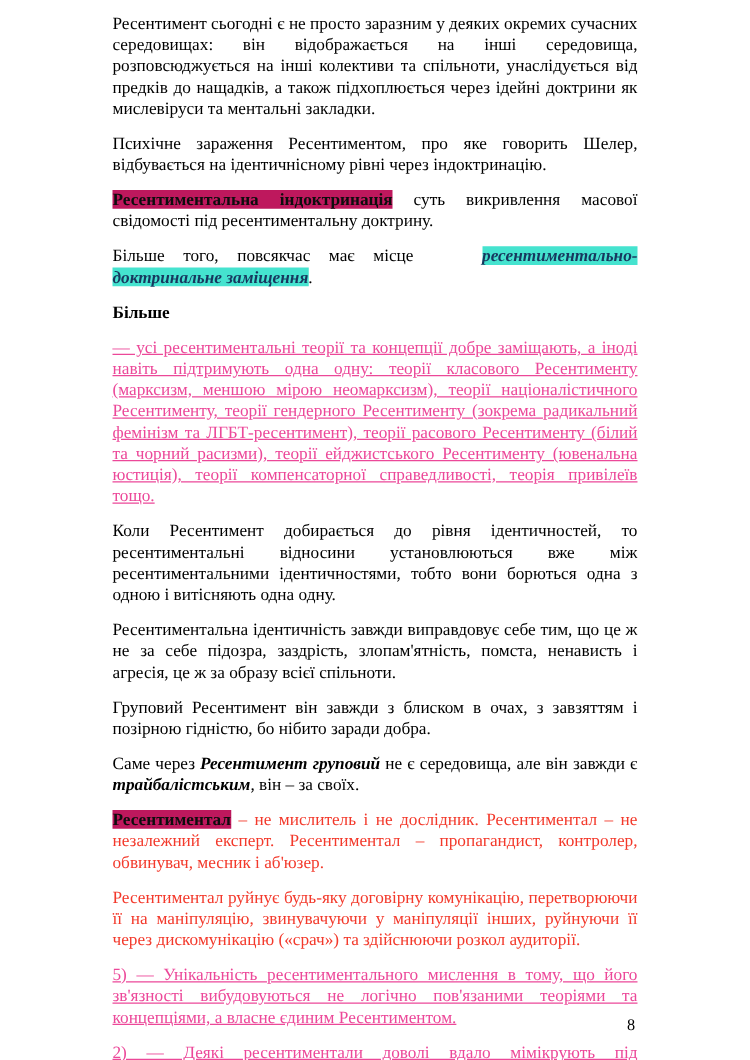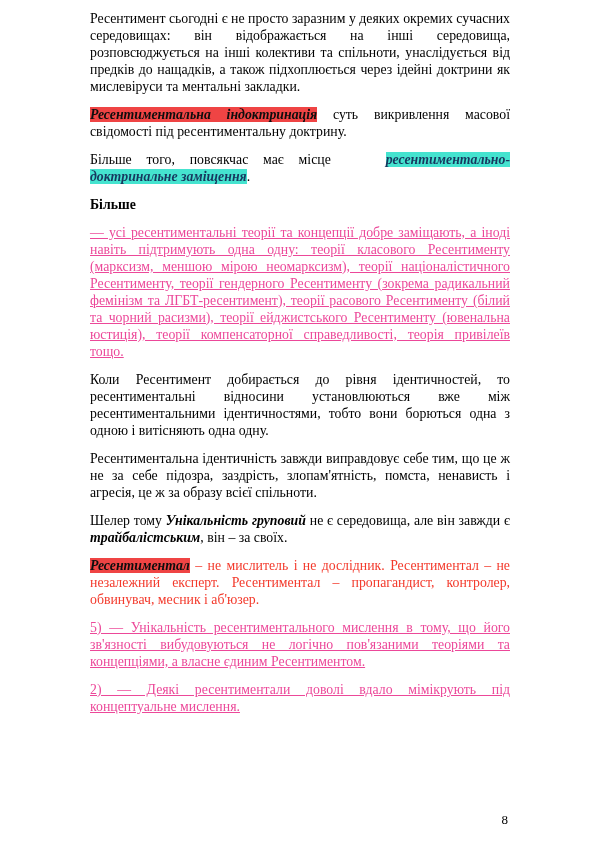--- a/index.html
+++ b/index.html
@@ -19,44 +19,47 @@
     margin: 0 0 11px 0;
     font-size: 13.8px;
     line-height: 17px;
     text-align: justify;
     color: #000000;
   }
   
   .run-n   { }
   .run-b   { font-weight: 700; }
   .run-bi  { font-weight: 700; font-style: italic; }
-  .run-hl  { background: #ef4444; font-weight: 700; font-style: italic; color: #0d0d0d; }
+  .run-hl  { background: #be185d; font-weight: 700; color: #0d0d0d; }
   .run-hlnavy { background: #45e3cf; font-weight: 700; font-style: italic; color: #17375e; margin-left: 40px; }
   .run-blue     { color: #ec4899; text-decoration: underline; }
   .run-bluebold { color: #2e74b5; font-weight: 700; }
   .run-red      { color: #f3392b; }
   .page-number {
     position: absolute;
     right: 38px;
     bottom: 20px;
     font-size: 13px;
     color: #000000;
   }
 </style>
 </head>
 <body>
 
 <div class="page">
   <div class="doc-body">
       <p class="para"><span class="run-n">Ресентимент сьогодні є не просто заразним у деяких окремих сучасних середовищах: він відображається на інші середовища, розповсюджується на інші колективи та спільноти, унаслідується від предків до нащадків, а також підхоплюється через ідейні доктрини як мислевіруси та ментальні закладки.</span></p>
+      <p class="para"><span class="run-n">Психічне зараження Ресентиментом, про яке говорить Шелер, відбувається на ідентичнісному рівні через індоктринацію.</span></p>
       <p class="para"><span class="run-hl">Ресентиментальна індоктринація</span><span class="run-n"> суть викривлення масової свідомості під ресентиментальну доктрину.</span></p>
       <p class="para"><span class="run-n">Більше того, повсякчас має місце </span><span class="run-hlnavy">ресентиментально-доктринальне заміщення</span><span class="run-n">.</span></p>
       <p class="para"><span class="run-b">Більше</span></p>
       <p class="para"><span class="run-blue">— усі ресентиментальні теорії та концепції добре заміщають, а іноді навіть підтримують одна одну: теорії класового Ресентименту (марксизм, меншою мірою неомарксизм), теорії націоналістичного Ресентименту, теорії гендерного Ресентименту (зокрема радикальний фемінізм та ЛГБТ-ресентимент), теорії расового Ресентименту (білий та чорний расизми), теорії ейджистського Ресентименту (ювенальна юстиція), теорії компенсаторної справедливості, теорія привілеїв тощо.</span></p>
       <p class="para"><span class="run-n">Коли Ресентимент добирається до рівня ідентичностей, то ресентиментальні відносини установлюються вже між ресентиментальними ідентичностями, тобто вони борються одна з одною і витісняють одна одну.</span></p>
       <p class="para"><span class="run-n">Ресентиментальна ідентичність завжди виправдовує себе тим, що це ж не за себе підозра, заздрість, злопам'ятність, помста, ненависть і агресія, це ж за образу всієї спільноти.</span></p>
-      <p class="para"><span class="run-n">Шелер тому </span><span class="run-bi">Унікальність груповий</span><span class="run-n"> не є середовища, але він завжди є </span><span class="run-bi">трайбалістським</span><span class="run-n">, він – за своїх.</span></p>
+      <p class="para"><span class="run-n">Груповий Ресентимент він завжди з блиском в очах, з завзяттям і позірною гідністю, бо нібито заради добра.</span></p>
+      <p class="para"><span class="run-n">Саме через </span><span class="run-bi">Ресентимент груповий</span><span class="run-n"> не є середовища, але він завжди є </span><span class="run-bi">трайбалістським</span><span class="run-n">, він – за своїх.</span></p>
       <p class="para"><span class="run-hl">Ресентиментал</span><span class="run-red"> – не мислитель і не дослідник. Ресентиментал – не незалежний експерт. Ресентиментал – пропагандист, контролер, обвинувач, месник і аб'юзер.</span></p>
+      <p class="para"><span class="run-red">Ресентиментал руйнує будь-яку договірну комунікацію, перетворюючи її на маніпуляцію, звинувачуючи у маніпуляції інших, руйнуючи її через дискомунікацію («срач») та здійснюючи розкол аудиторії.</span></p>
       <p class="para"><span class="run-blue">5) — Унікальність ресентиментального мислення в тому, що його зв'язності вибудовуються не логічно пов'язаними теоріями та концепціями, а власне єдиним Ресентиментом.</span></p>
       <p class="para"><span class="run-blue">2) — Деякі ресентиментали доволі вдало мімікрують під концептуальне мислення.</span></p>
     </div>
   <div class="page-number">8</div>
 </div>
 
 </body></html>

